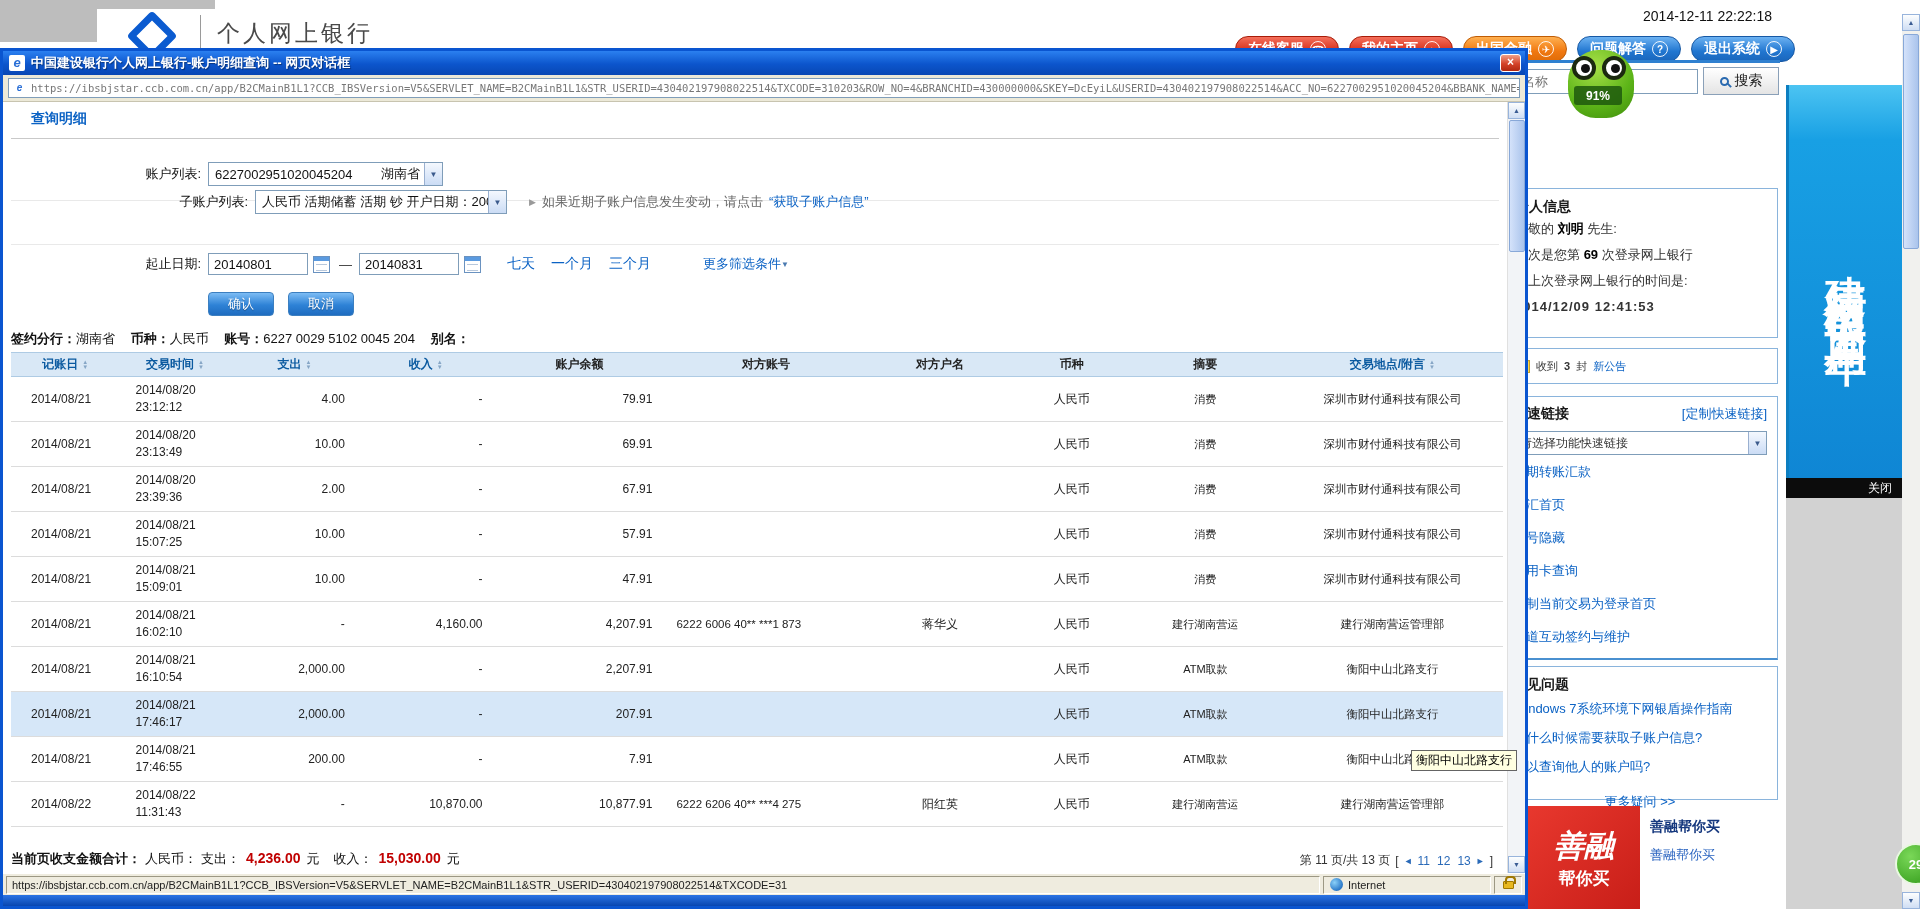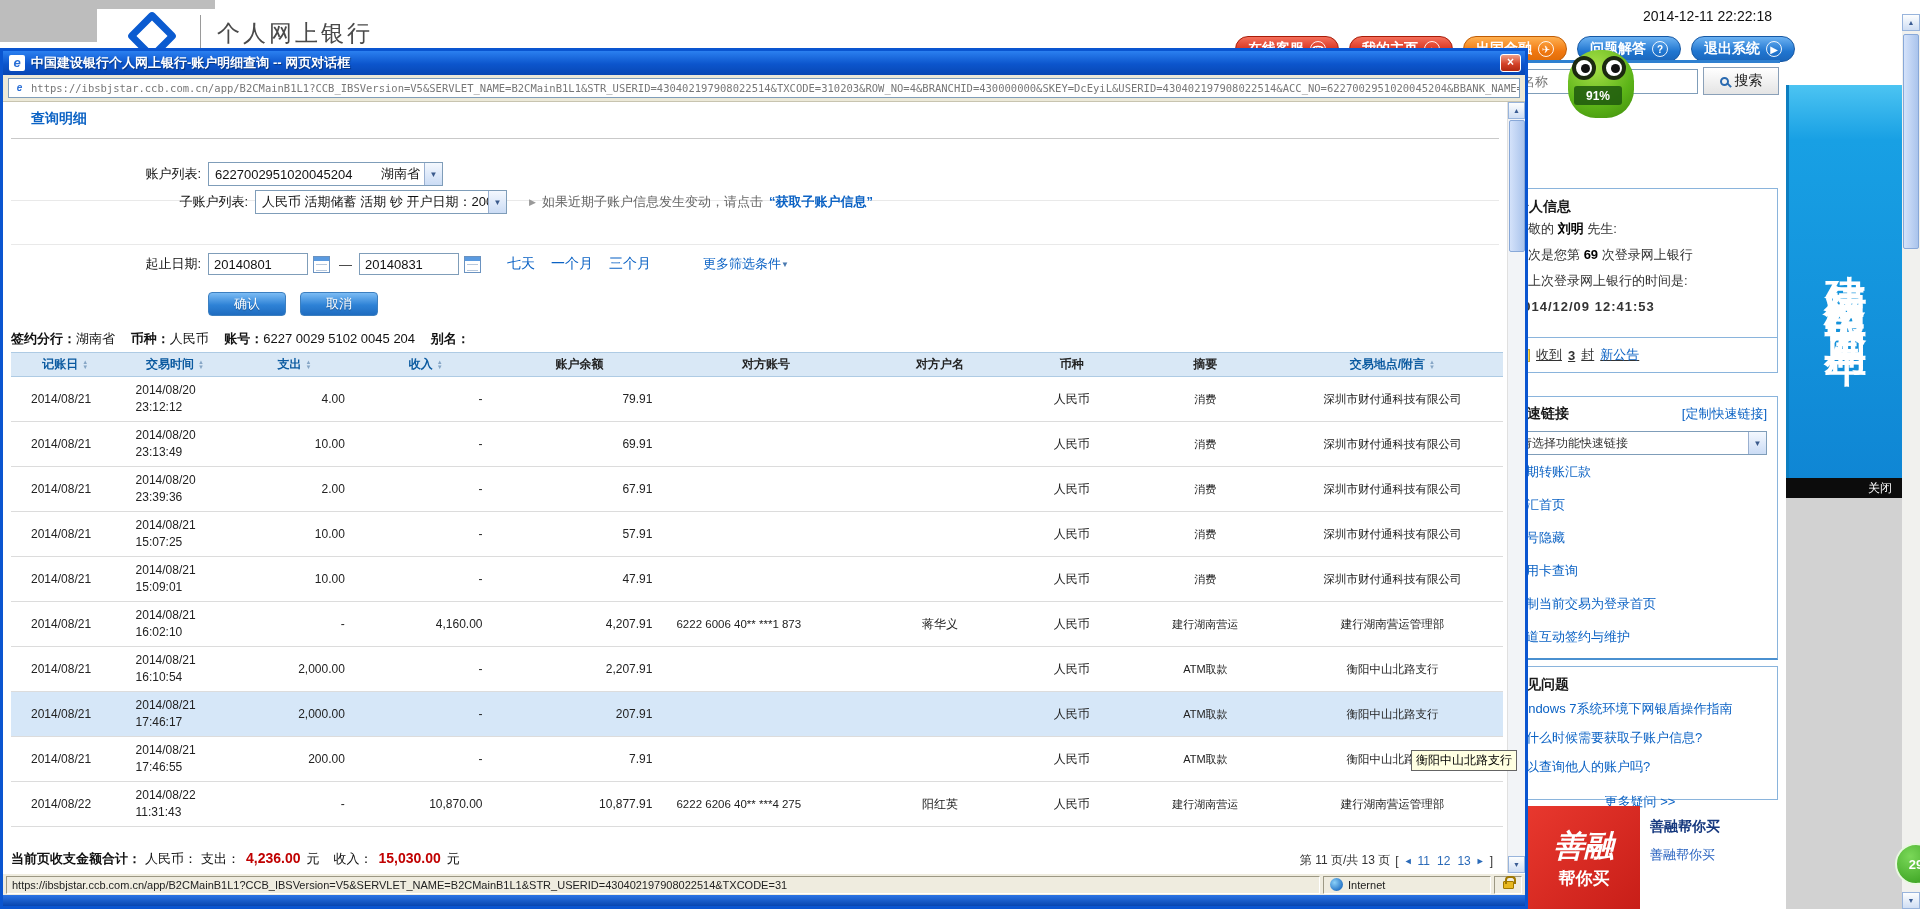--- a/index.html
+++ b/index.html
@@ -60,21 +60,21 @@
     display:flex; align-items:center; justify-content:center; }
 
   
   .sidebar { left:1502px; top:0; width:276px; height:909px; z-index:1; }
   .sb-box { position:absolute; left:0; width:276px; background:#fff; border:1px solid #8ab4dc; }
   .sb-box h3 { font-size:14px; color:#1a1a1a; }
   .sb-personal { top:188px; height:150px; padding:9px 12px; }
   .sb-personal p { font-size:13px; color:#333; line-height:26px; white-space:nowrap; }
   .sb-personal b { color:#000; }
   .sb-last-time { font-size:15px; font-weight:bold; color:#000; letter-spacing:1px; }
-  .sb-notice { top:337px; height:36px; display:flex; align-items:center; gap:6px; padding:0 10px; font-size:13px; color:#333;text-decoration:underline; }
+  .sb-notice { top:348px; height:36px; display:flex; align-items:center; gap:6px; padding:0 10px; font-size:11px; color:#333; }
   .sb-notice a { color:#0b62c4; text-decoration:none; }
   .envelope-icon { width:17px; height:13px; background:#ffd94e; border:1px solid #c9a227; position:relative; flex:0 0 auto; }
   .envelope-icon::before { content:""; position:absolute; left:0; top:0; border-left:7px solid transparent;
     border-right:7px solid transparent; border-top:6px solid #e8bc30; margin-left:1px; }
   .sb-quick { top:396px; height:264px; padding:8px 10px; }
   .sb-head { display:flex; justify-content:space-between; align-items:center; }
   .sb-head a { font-size:12px; color:#0b62c4; text-decoration:none; }
   .sb-select { margin-top:8px; height:24px; border:1px solid #7f9db9; background:#fff; display:flex;
     align-items:center; justify-content:space-between; padding-left:6px; font-size:12px; color:#333; }
   .dd-btn { width:18px; height:100%; background:linear-gradient(#f4f8fe,#cbdcf5); border-left:1px solid #9ab0d0;
@@ -146,37 +146,37 @@
   .form-row { position:absolute; left:0; height:24px; display:flex; align-items:center; font-size:13px; color:#111; }
   .fr1 { top:60px; } .fr2 { top:88px;margin-left:47px; } .fr3 { top:150px; }
   .f-label { width:198px; text-align:right; }
   .xp-select { margin-left:7px; height:24px; border:1px solid #7f9db9; background:#fff; display:flex;
     align-items:center; font-size:13px; color:#111; }
   .xp-select .val { padding:0 6px; flex:1; white-space:nowrap; overflow:hidden; }
   .xp-select .region { padding-right:4px; }
   .sel-account { width:235px; } .sel-subaccount { width:252px; }
   .note { margin-left:22px; display:flex; align-items:center; gap:6px; font-size:13px; color:#666; }
   .note-arrow { color:#999; font-size:9px; }
-  .note a { color:#0b62c4; font-weight:bold; text-decoration:none; }
+  .note a { color:#0b62c4; font-weight:normal; text-decoration:none; }
   .date-input { margin-left:7px; width:100px; height:22px; border:1px solid #7f9db9; font-size:13px;
     padding:0 5px; color:#111; }
   .cal-icon { margin-left:5px; width:17px; height:17px; border:1px solid #6a92c0; background:#fff;
     position:relative; display:inline-block; cursor:pointer; }
   .cal-icon::before { content:""; position:absolute; left:0; top:0; right:0; height:4px; background:#5a9ae0; }
   .cal-icon::after { content:""; position:absolute; left:2px; top:7px; right:2px; height:5px;
     border-top:1px solid #b8c8dc; border-bottom:1px solid #b8c8dc; }
   .date-dash { margin-left:9px; color:#333; }
   .range-link { margin-left:26px; color:#0b62c4; font-size:14px; text-decoration:none; }
   .range-link + .range-link { margin-left:16px; }
   .more-filters { margin-left:52px; color:#0b62c4; font-size:13px; text-decoration:none; display:flex;
     align-items:center; }
   .more-filters .dd { font-size:8px; color:#4a7ab0; }
 
   .btn-row { position:absolute; left:205px; top:190px; display:flex; gap:14px; }
-  .xp-btn { width:78px; height:24px; border-radius:4px; border:1px solid #3c7fc0; color:#fff;
+  .xp-btn { width:66px; height:24px; border-radius:4px; border:1px solid #3c7fc0; color:#fff;
     font-size:13px; background:linear-gradient(#7cbcf4,#2e82d6 55%,#1f6cc0); text-align:center;
     line-height:22px; cursor:pointer; text-shadow:0 1px 1px rgba(0,0,0,.3); }
 
   .acct-info { position:absolute; left:8px; top:228px; font-size:13px; color:#111; }
   .acct-info b { font-weight:bold; }
   .acct-info span { margin-right:4px; }
   .acct-info .gap { margin-left:8px; }
 
   .tx-table { position:absolute; left:8px; top:250px; width:1492px; border-collapse:collapse;
     table-layout:fixed; font-size:12px; color:#222; }

